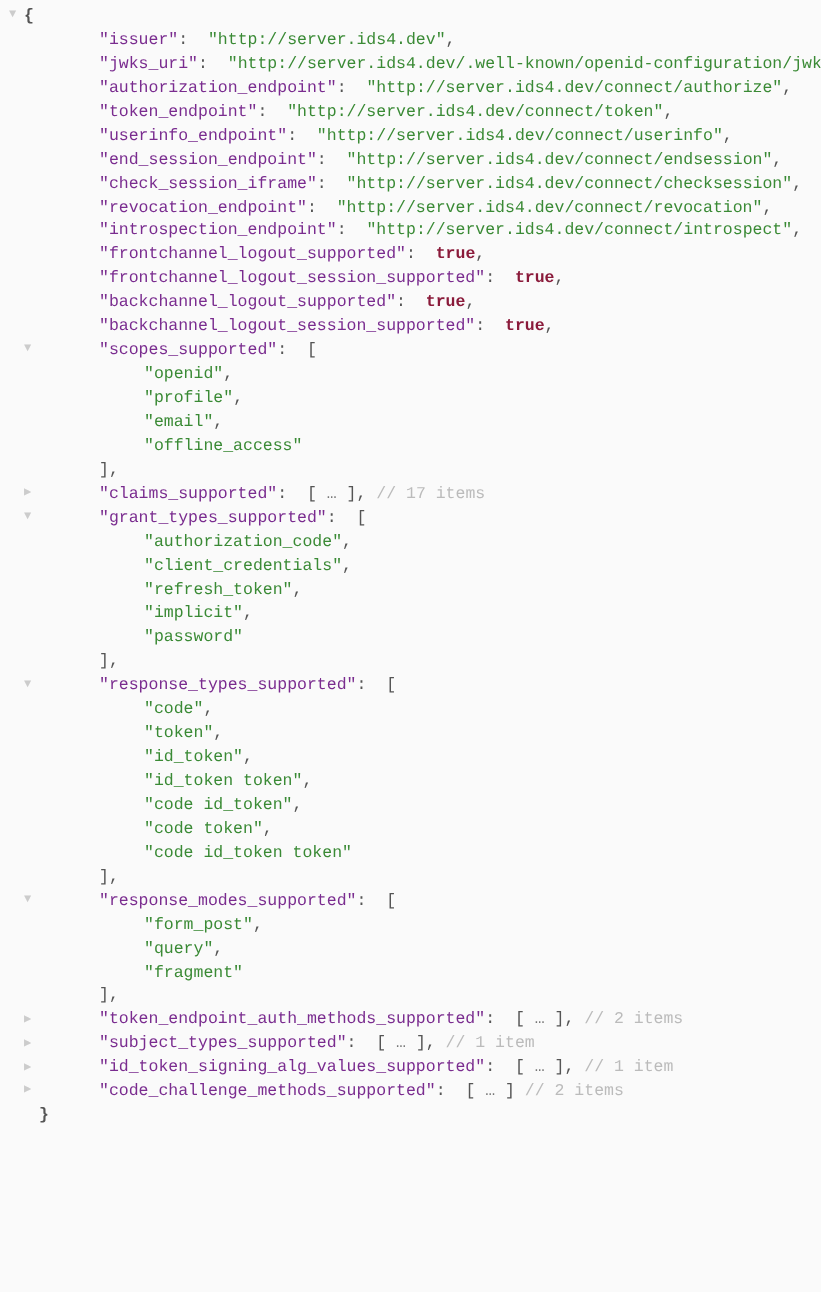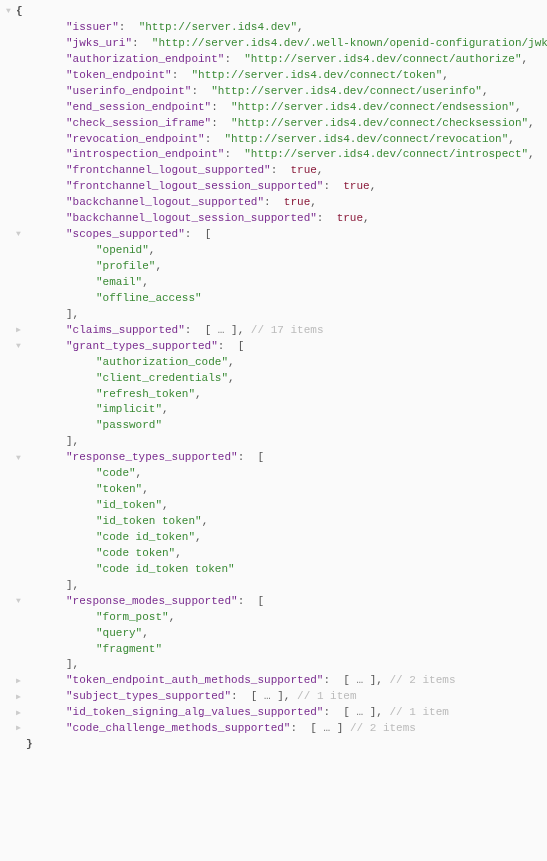--- a/index.html
+++ b/index.html
@@ -26,21 +26,21 @@
     width: 10px;
     color: #ccc;
     font-size: 8px;
     vertical-align: middle;
     user-select: none;
   }
   .indent1 { padding-left: 40px; }
   .indent2 { padding-left: 70px; }
   .key    { color: #7a2c8f; }         
   .str    { color: #3a8a35; }         
-  .bool   { color: #8a1a3a; font-weight: normal; text-align: center; }
+  .bool   { color: #8a1a3a; font-weight: bold; text-align: center; }
   .punct  { color: #555; }
   .brace  { color: #555; font-weight: bold;}
   .comment{ color: #bbb; }
   .ellips { color: #777; }
 </style>
 </head>
 <body>
 
 <div id="root">
     <div class="line "><span class="gutter">▼</span><span class="brace">{</span></div>

